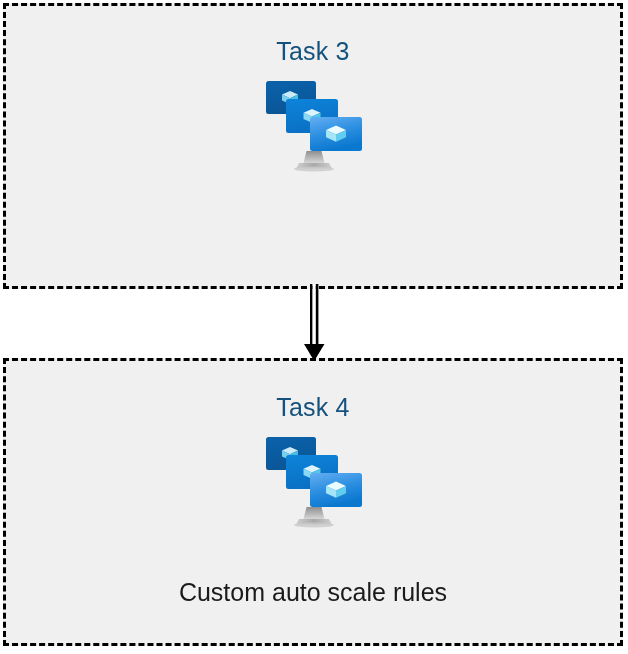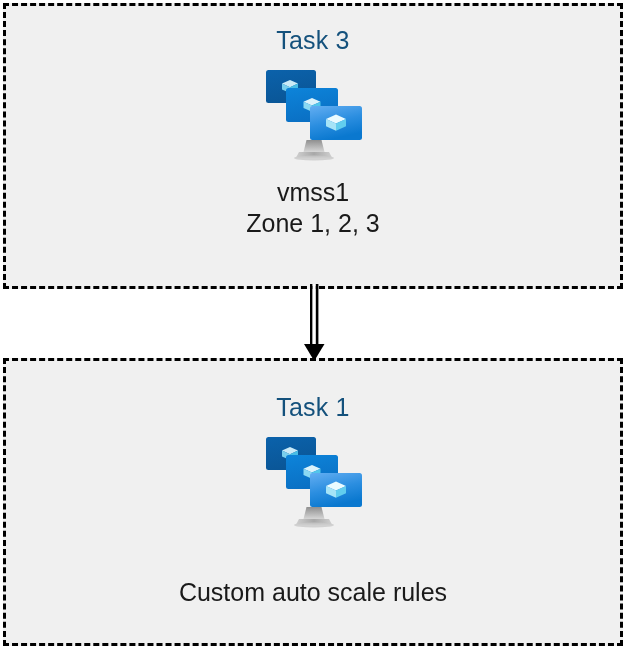--- a/index.html
+++ b/index.html
@@ -45,21 +45,21 @@
     height: 288px;
   }
 
   .task-title {
     color: #14517c;
     font-size: 25px;
     line-height: 30px;
     letter-spacing: .2px;
     white-space: nowrap;
   }
-  #box-task3 .task-title { margin-top: 19px; }
+  #box-task3 .task-title { margin-top: 30px; }
   #box-task4 .task-title { margin-top: 31px; }
 
   .icon-wrap {
     width: 96px;
     height: 98px;
     display: block;
   }
   #box-task3 .icon-wrap { margin-top: 13px; margin-left: 2px; }
   #box-task4 .icon-wrap { margin-top: 13px; margin-left: 2px; }
 
@@ -138,38 +138,36 @@
 
         <rect x="44" y="38" width="52" height="34" rx="2.5" fill="url(#frontGrad3)"></rect>
         <g>
           <path d="M70 46.5 L80 51 L70 55.5 L60 51 Z" fill="#eafbff"></path>
           <path d="M60 51 L70 55.5 L70 62.8 L60 58.3 Z" fill="#a6e4f7"></path>
           <path d="M80 51 L80 58.3 L70 62.8 L70 55.5 Z" fill="#62cdee"></path>
         </g>
       </svg>
     </div>
 
-    <div class="task-label">vmss1
-Zone 1, 2, 3</div>
   </div>
 
   <div id="connector-arrow">
     <svg viewBox="0 0 40 78" width="40" height="78" xmlns="http://www.w3.org/2000/svg">
 
       <rect x="14" y="0" width="2.6" height="62" fill="#000000"></rect>
       <rect x="16.6" y="0" width="3.2" height="62" fill="#ffffff"></rect>
       <rect x="19.8" y="0" width="2.6" height="62" fill="#000000"></rect>
 
       <path d="M8 60 L28.5 60 L18.2 77 Z" fill="#000000"></path>
     </svg>
   </div>
 
   <div class="task-box" id="box-task4">
 
-    <div class="task-title">Task 1</div>
+    <div class="task-title">Task 4</div>
 
     <div class="icon-wrap">
       <svg viewBox="0 0 96 98" width="96" height="98" xmlns="http://www.w3.org/2000/svg">
         <defs>
           <linearGradient id="frontGrad4" x1="0" y1="0" x2="0.35" y2="1">
             <stop offset="0" stop-color="#63aef2"></stop>
             <stop offset="0.55" stop-color="#2b8ee0"></stop>
             <stop offset="1" stop-color="#0a78cf"></stop>
           </linearGradient>
           <linearGradient id="midGrad4" x1="0" y1="0" x2="0.3" y2="1">

